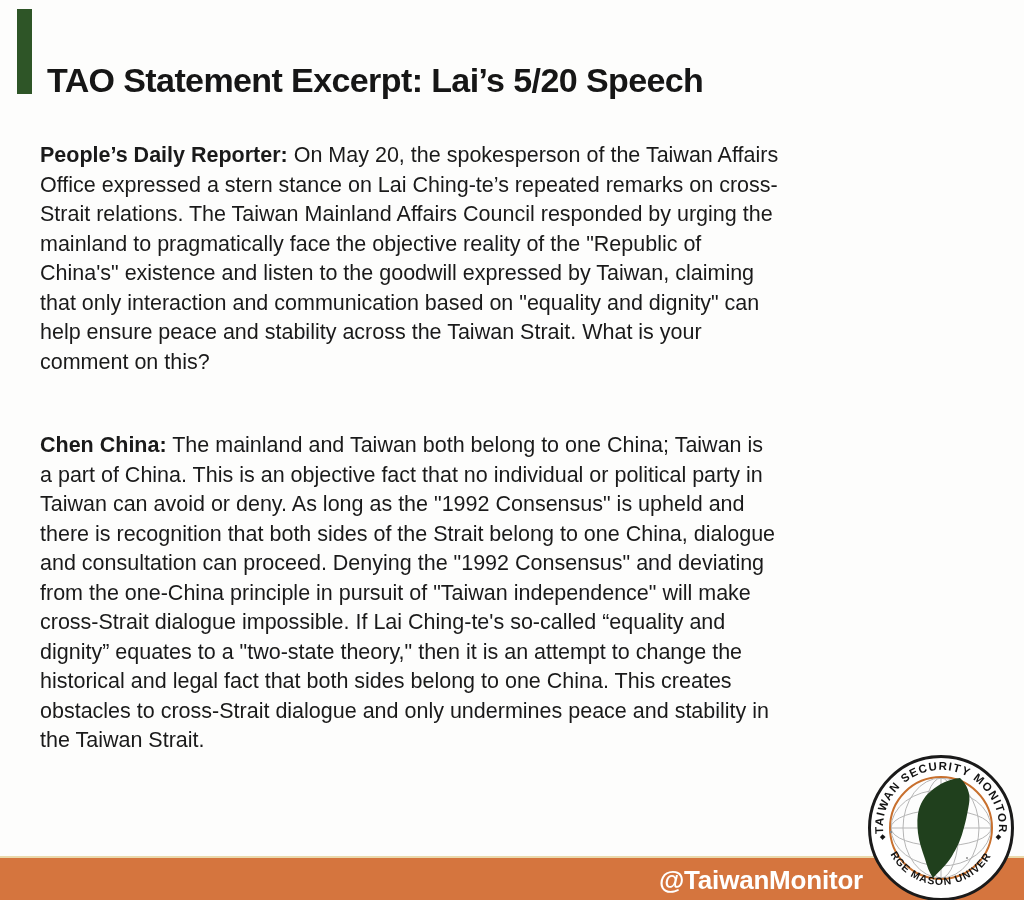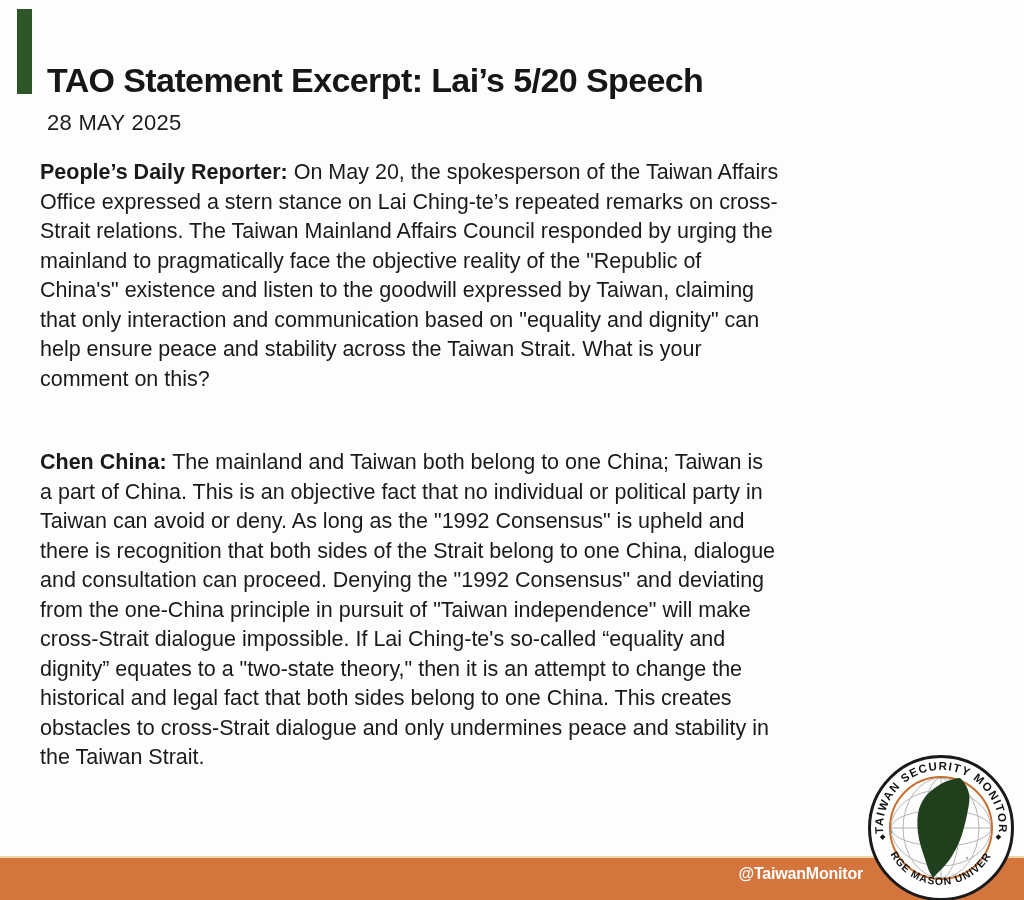--- a/index.html
+++ b/index.html
@@ -24,55 +24,54 @@
     letter-spacing: -0.6px; color: #161616;
     line-height: 42px; white-space: nowrap;
   }
   .date {
     font-size: 22px; color: #1c1c1c;
     letter-spacing: 0.3px; margin-top: 9px;
   }
 
   
   .article {
-    position: absolute; left: 40px; top: 158px; width: 950px;
+    position: absolute; left: 40px; top: 141px; width: 950px;
     font-size: 21.5px; line-height: 29.5px; color: #1a1a1a;
   }
   .para { margin: 0 0 54px 0; white-space: pre-line; }
   .speaker { font-weight: bold; }
 
   
   .footer-bar {
     position: absolute; left: 0; bottom: 0;
     width: 1024px; height: 44px;
     background: #d5753e;
     border-top: 2px solid #ead9ab;
     box-sizing: border-box;
   }
   .handle {
     position: absolute; right: 161px; top: 7px;
-    font-size: 16px; font-weight: bold; color: #ffffff;
+    font-size: 26px; font-weight: bold; color: #ffffff;
     letter-spacing: -0.2px; white-space: nowrap;
   }
 
   
   .logo {
     position: absolute; left: 867px; top: 754px;
     width: 148px; height: 148px; z-index: 5;
   }
   .logo text { font-family: "Liberation Sans", sans-serif; }
 </style>
 </head>
 <body>
 
 <div class="accent-bar"></div>
 
 <div class="header">
   <div class="title">TAO Statement Excerpt: Lai’s 5/20 Speech</div>
-  <div class="date">28 MAY 2025</div>
 </div>
 
 <div class="article">
   <p class="para"><span class="speaker">People’s Daily Reporter:</span><span> On May 20, the spokesperson of the Taiwan Affairs
 Office expressed a stern stance on Lai Ching-te’s repeated remarks on cross-
 Strait relations. The Taiwan Mainland Affairs Council responded by urging the
 mainland to pragmatically face the objective reality of the "Republic of
 China's" existence and listen to the goodwill expressed by Taiwan, claiming
 that only interaction and communication based on "equality and dignity" can
 help ensure peace and stability across the Taiwan Strait. What is your

